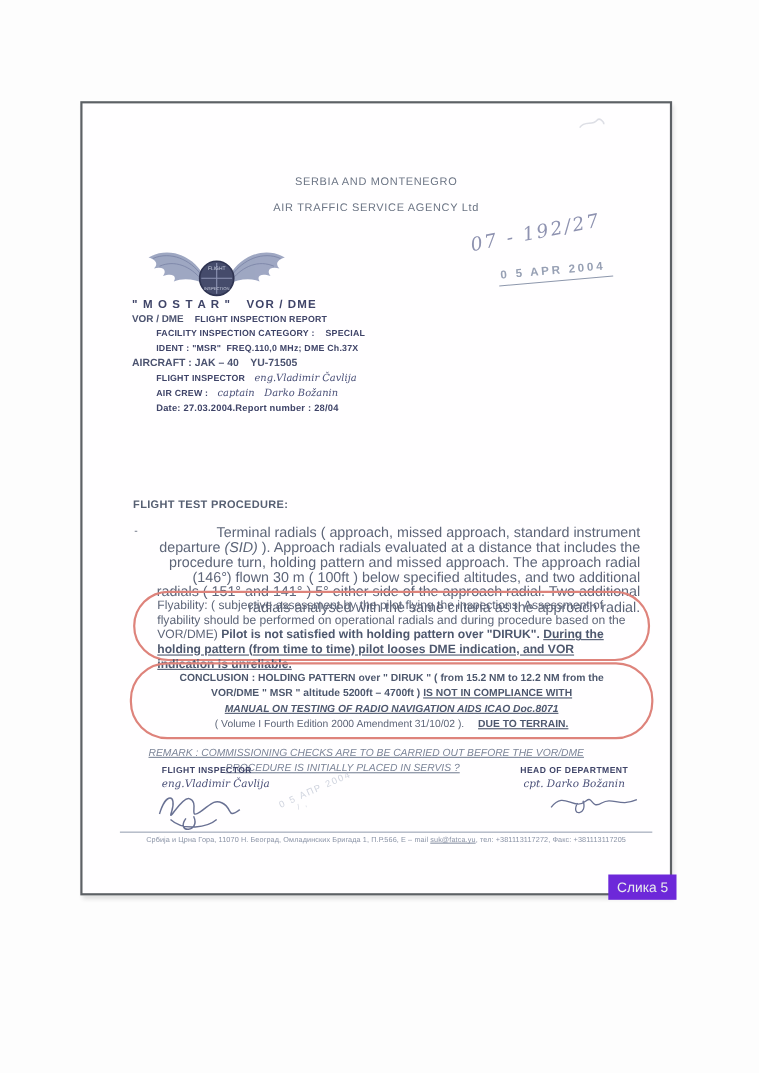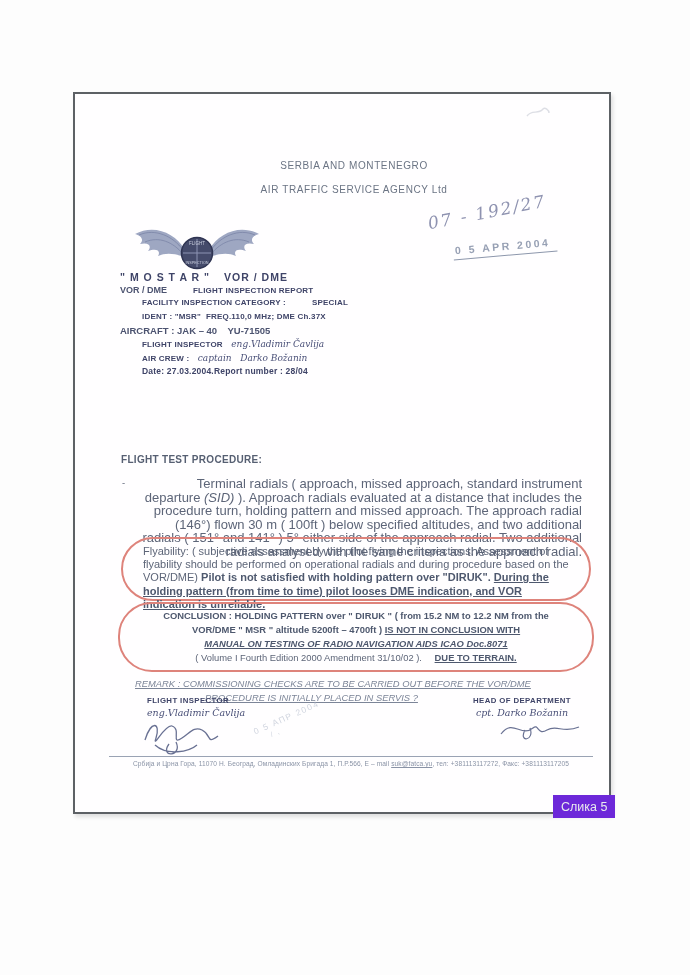--- a/index.html
+++ b/index.html
@@ -3,38 +3,37 @@
 <meta charset="utf-8">
 <style>
   * { margin:0; padding:0; box-sizing:border-box; }
   html,body { width:690px; height:975px; background:#fdfdfd; font-family:"Liberation Sans", sans-serif; }
   body { position:relative; overflow:hidden; }
 
   .document {
     position:absolute; left:73px; top:92px; width:538px; height:722px;
     background:#fffeff; border:2px solid #5d6165;
     box-shadow:2px 3px 4px rgba(0,0,0,.12);
-    padding-left:12px;
   }
   .abs { position:absolute; }
 
   
   .org-line { width:100%; text-align:center; color:#6b7484; letter-spacing:.6px; font-size:10px; }
 
   
   .logo { left:58px; top:126px; width:128px; height:60px; }
 
   
   .stamp-block { left:45px; top:177px; width:250px; color:#3f4468; }
   .stamp-line { white-space:pre; display:flex; align-items:baseline; }
   .st-big  { font-size:10.5px; font-weight:bold; letter-spacing:1px; }
   .st-cond { font-size:8px; font-weight:bold; letter-spacing:.2px;margin-left:22px; }
   .st-norm { font-size:9.5px; font-weight:bold; color:#4c5370; }
   .st-script { font-family:"DejaVu Serif", serif; font-style:italic; font-size:9px; font-weight:normal; color:#4a5078; }
-  .gap6 { margin-left:6px; } .gap10 { margin-left:26px; } .gap14 { margin-left:14px; }
+  .gap6 { margin-left:6px; } .gap10 { margin-left:10px; } .gap14 { margin-left:14px; }
   .lh { height:13.6px; }
 
   
   .hand-ref {
     left:352px; top:108px; font-family:"DejaVu Serif", serif; font-style:italic;
     font-size:17px; color:#8e92b0; transform:rotate(-11deg); letter-spacing:2px;
   }
   .recv-stamp {
     left:378px; top:146px; font-size:10.5px; font-weight:bold; letter-spacing:2.5px;
     color:#97a0b4; transform:rotate(-5deg); border-bottom:1.5px solid #8d97ac;
@@ -170,21 +169,21 @@
   <div class="abs oval fly-oval">
     <div class="fly-text hang">
       <span>Flyability:</span><span> ( subjective assessment by the pilot flying the inspections. Assessment of flyability should be performed on operational radials and during procedure based on the VOR/DME) </span><span class="b">Pilot is not satisfied with holding pattern over "DIRUK". </span><span class="bu">During the holding pattern (from time to time) pilot looses DME indication, and VOR indication is unreliable.</span>
     </div>
   </div>
 
   <div class="abs oval con-oval">
     <div class="con-text">
       <div>CONCLUSION : HOLDING PATTERN over " DIRUK " ( from 15.2 NM to 12.2 NM from the</div>
       <div>
-        <span>VOR/DME " MSR " altitude 5200ft – 4700ft ) </span><span class="u">IS NOT IN CONCLUSION WITH</span>
+        <span>VOR/DME " MSR " altitude 5200ft – 4700ft ) </span><span class="u">IS NOT IN COMPLIANCE WITH</span>
       </div>
       <div>
         <span class="ubi">MANUAL ON TESTING OF RADIO NAVIGATION AIDS ICAO Doc.8071</span>
       </div>
       <div>
         <span class="reg">( Volume I Fourth Edition 2000 Amendment 31/10/02 ).</span>
         <span class="u" style="margin-left:10px;">DUE TO TERRAIN.</span>
       </div>
     </div>
   </div>

